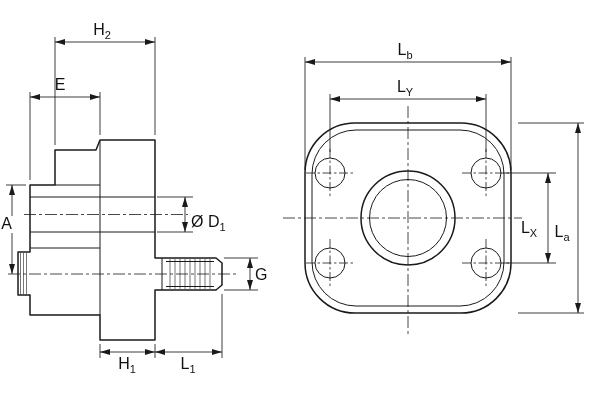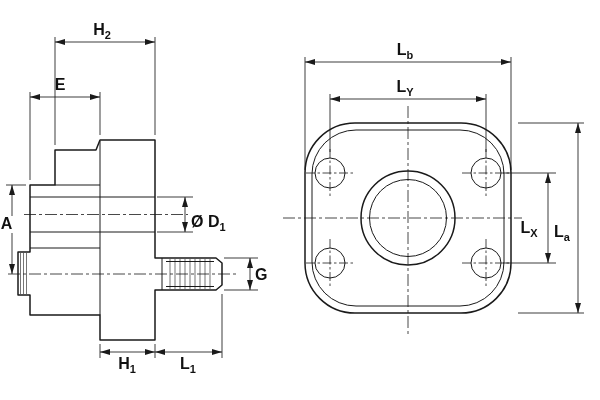--- a/index.html
+++ b/index.html
@@ -1,16 +1,16 @@
 <!DOCTYPE html>
 <html><head>
 <meta charset="utf-8">
 <style>
   html,body{margin:0;padding:0;background:#ffffff;}
-  .canvas{width:600px;height:400px;background:#ffffff;overflow:hidden;font-weight:bold;}
+  .canvas{width:600px;height:400px;background:#ffffff;overflow:hidden;}
   svg{display:block;}
   .outline{fill:none;stroke:#1a1a1a;stroke-width:1.5;stroke-linejoin:round;stroke-linecap:round;}
   .inner{fill:none;stroke:#1a1a1a;stroke-width:1;}
   .hatch{fill:none;stroke:#1a1a1a;stroke-width:0.6;}
   .center{fill:none;stroke:#1a1a1a;stroke-width:0.8;stroke-dasharray:12 3 3 3;}
   .centersm{fill:none;stroke:#1a1a1a;stroke-width:0.8;stroke-dasharray:9 2.5 2.5 2.5;}
   .ext{fill:none;stroke:#1a1a1a;stroke-width:0.85;}
   .dimline{fill:none;stroke:#1a1a1a;stroke-width:0.85;}
   text{font-family:"Liberation Sans","DejaVu Sans",sans-serif;font-size:16px;fill:#111;}
   .sub{font-size:11px;}

